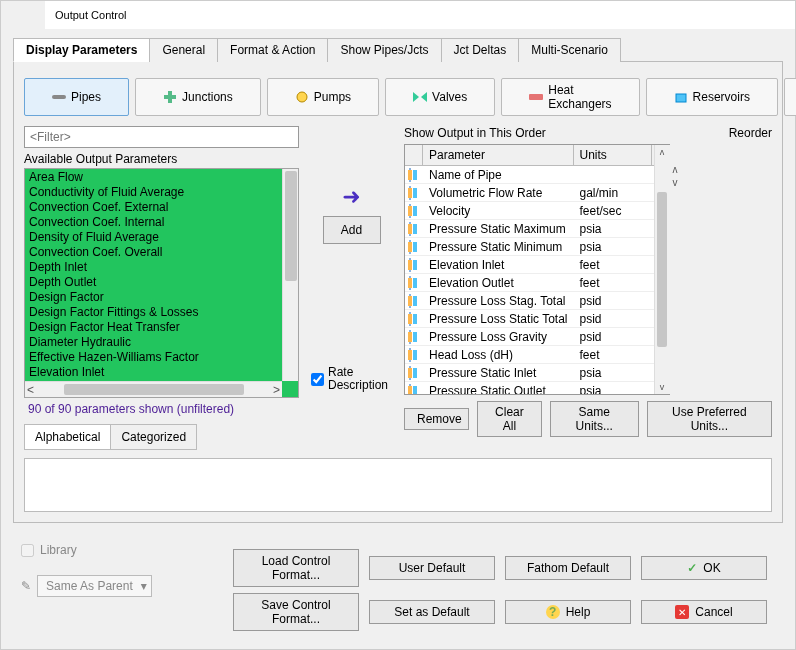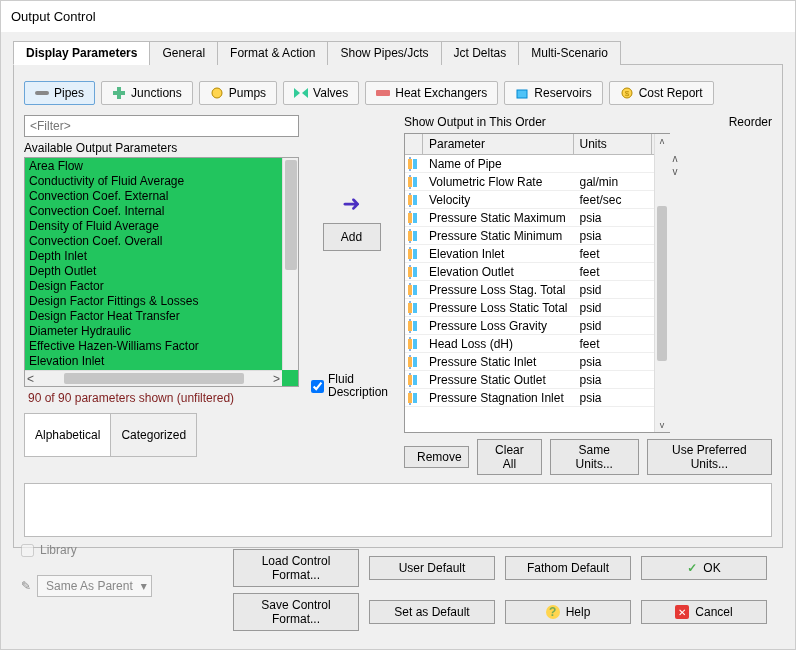--- a/index.html
+++ b/index.html
@@ -1,49 +1,49 @@
 <!DOCTYPE html>
 <html><head>
 <meta charset="utf-8">
 <style>
 * { box-sizing: border-box; margin: 0; padding: 0; }
 body { font-family: "Segoe UI", Tahoma, sans-serif; font-size: 12px; background: #fff; color: #000; width: 796px; height: 650px; overflow: hidden; }
 .window { width: 796px; height: 650px; border: 1px solid #ccc; background: #f0f0f0; position: relative; }
-.title { padding: 8px 10px; font-size: 13px; background: #fff; }
+.title { padding: 8px 10px; font-size: 11px; background: #fff; margin-left: 44px; }
 .content { padding: 8px 12px; }
 .tabstrip { display: flex; border-bottom: 1px solid #bbb; }
 .tab { padding: 4px 12px; border: 1px solid #bbb; border-bottom: none; background: #f0f0f0; margin-right: -1px; cursor: pointer; position: relative; top: 1px; }
 .tab.active { background: #fff; border-bottom: 1px solid #fff; font-weight: bold; }
 .tab-content { border: 1px solid #bbb; border-top: none; padding: 10px; background: #f0f0f0; }
 .toolbar { display: flex; gap: 6px; padding: 6px 0 10px 0; }
-.tbtn { display: flex; align-items: center; gap: 5px; padding: 4px 10px; border: 1px solid #bbb; background: #f7f7f7; cursor: pointer; border-radius: 2px; }
+.tbtn { display: flex; align-items: center; gap: 5px; padding: 4px 27px; border: 1px solid #bbb; background: #f7f7f7; cursor: pointer; border-radius: 2px; }
 .tbtn.active { background: #e3f0fb; border-color: #6aa5d8; }
 .tbtn .ico { width: 14px; height: 14px; display: inline-flex; align-items: center; justify-content: center; }
 .cols { display: flex; gap: 10px; }
 .leftcol { width: 275px; display: flex; flex-direction: column; }
 .midcol { width: 85px; display: flex; flex-direction: column; align-items: center; justify-content: center; gap: 6px; }
 .rightcol { flex: 1; display: flex; flex-direction: column; }
 .filter { width: 100%; padding: 3px 5px; border: 1px solid #999; background: #fff; font-size: 12px; color: #888; }
 .label { margin: 4px 0 2px 0; }
 .listbox { border: 1px solid #a3a3a3; background: #22c55e; height: 230px; overflow: hidden; position: relative; }
 .listinner { padding: 1px 4px; line-height: 15px; }
 .listinner div { white-space: nowrap; cursor: default; }
 .scroll-v { position: absolute; right: 0; top: 0; width: 16px; height: calc(100% - 16px); background: #f0f0f0; border-left: 1px solid #ddd; }
 .scroll-v .thumb { position: absolute; left: 2px; top: 2px; width: 12px; height: 110px; background: #c6c6c6; border-radius: 2px; }
 .scroll-h { position: absolute; left: 0; bottom: 0; height: 16px; width: calc(100% - 16px); background: #f0f0f0; border-top: 1px solid #ddd; display: flex; align-items: center; justify-content: space-between; padding: 0 2px; color: #555; }
 .scroll-h .hthumb { width: 180px; height: 11px; background: #c6c6c6; border-radius: 2px; }
-.count { color: #7f1d1d; margin: 4px 4px 0 4px; font-size: 12px; }
+.count { color: #4c1d95; margin: 4px 4px 0 4px; font-size: 12px; }
 .subtabs { display: flex; margin-top: 8px; }
-.subtab { padding: 14px 10px; border: 1px solid #bbb; background: #f0f0f0; margin-right: -1px; cursor: pointer; }
+.subtab { padding: 5px 10px; border: 1px solid #bbb; background: #f0f0f0; margin-right: -1px; cursor: pointer; }
 .subtab.active { background: #fff; }
 .addbtn { width: 58px; padding: 6px 0; border: 1px solid #999; background: #e9e9e9; text-align: center; cursor: pointer; }
 .arrow { font-size: 22px; color: #4b2fc1; }
 .tablehdr { display: flex; justify-content: space-between; margin-bottom: 4px; }
 .reorder { text-align: right; }
-.grid { border: 1px solid #999; border-right: none; background: #fff; height: 300px; overflow: hidden; position: relative; }
+.grid { border: 1px solid #999; border-right: none; background: #fff; height: 251px; overflow: hidden; position: relative; }
 .ghead { display: flex; background: #f0f0f0; border-bottom: 1px solid #bbb; }
 .gh { padding: 3px 6px; border-right: 1px solid #bbb; }
 .ghicon { width: 18px; }
 .ghparam { flex: 1; }
 .ghunit { width: 78px; }
 .ghdd { width: 18px; }
 .grow { display: flex; border-bottom: 1px solid #eee; align-items: center; height: 18px; }
 .gcicon { width: 18px; text-align: center; padding-top: 1px; }
 .gcparam { flex: 1; padding: 0 6px; white-space: nowrap; overflow: hidden; }
 .gcunit { width: 78px; padding: 0 6px; }
@@ -184,21 +184,21 @@
 <div class="subtab">Categorized</div>
 </div>
 </div>
 
 <div class="midcol">
 <div class="arrow">➜</div>
 <div class="addbtn">Add</div>
 <div style="height:110px"></div>
 <label class="chk">
               <input type="checkbox" checked="" style="">
-              <span style="white-space:normal;width:64px;line-height:13px">Fluid Description</span>
+              <span style="white-space:normal;width:64px;line-height:13px">Rate Description</span>
             </label>
 </div>
 
 <div class="rightcol">
 <div class="tablehdr">
 <span>Show Output in This Order</span>
 <span class="reorder">Reorder</span>
 </div>
 <div style="display:flex">
 <div class="grid">

